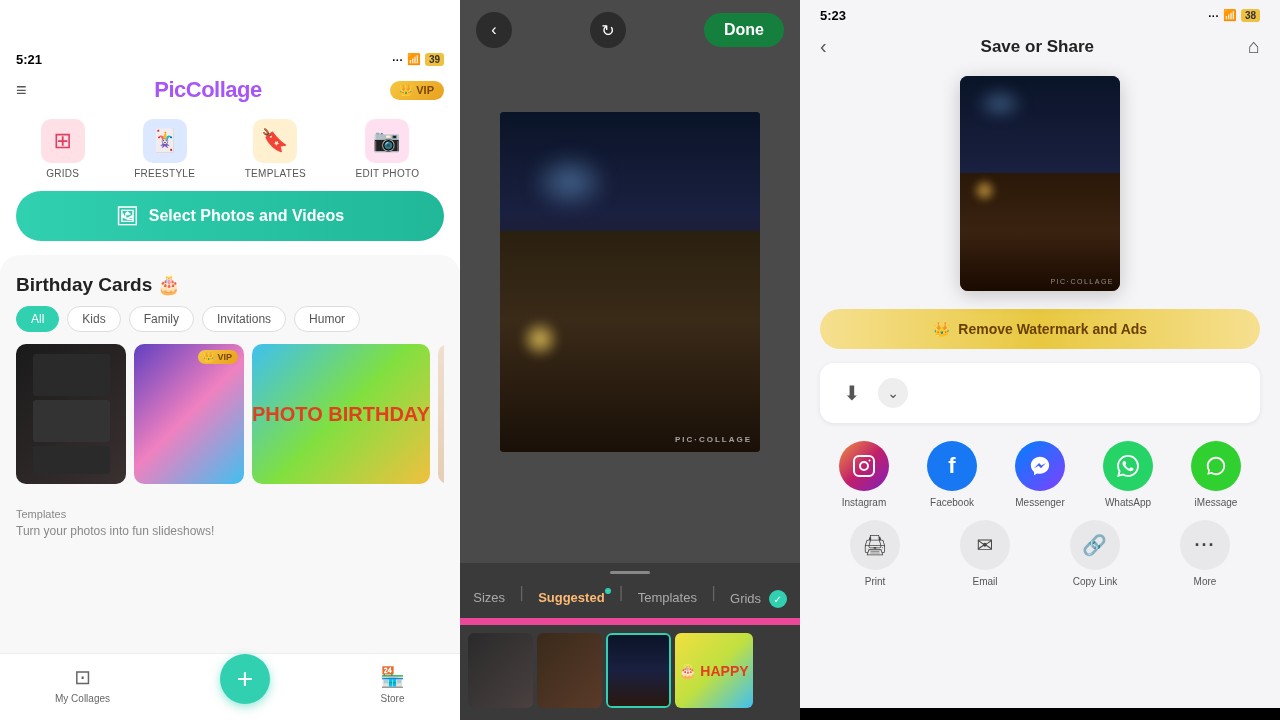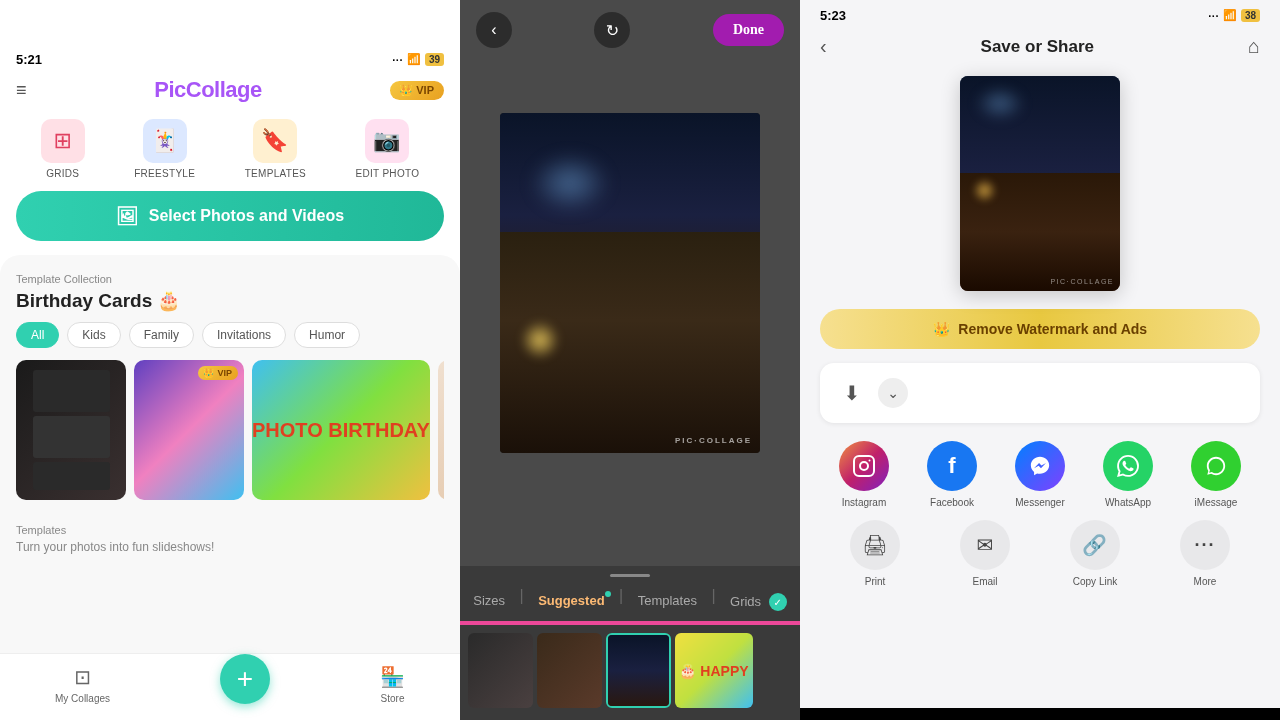--- a/index.html
+++ b/index.html
@@ -318,29 +318,28 @@
       background: rgba(0,0,0,0.4);
       display: flex;
       align-items: center;
       justify-content: center;
       cursor: pointer;
       color: #fff;
       font-size: 16px;
     }
 
     .done-btn {
-      background: #a21caf;
+      background: #15803d;
       border: none;
       border-radius: 20px;
       padding: 8px 20px;
       color: #fff;
-      font-size: 14px;
+      font-size: 16px;
       font-weight: 600;
       cursor: pointer;
-      font-family: Liberation Serif, serif;
     }
 
     .canvas-area {
       flex: 1;
       display: flex;
       align-items: center;
       justify-content: center;
       background: #4a4a4a;
       position: relative;
     }
@@ -379,21 +378,21 @@
       width: 40px;
       height: 3px;
       background: #888;
       border-radius: 2px;
     }
 
     .tab-bar {
       display: flex;
       justify-content: space-around;
       padding: 4px 0;
-      border-bottom: 4px solid #ec4899;
+      border-bottom: 7px solid #ec4899;
     }
 
     .tab-item {
       padding: 6px 12px;
       font-size: 13px;
       color: #aaa;
       cursor: pointer;
       position: relative;
     }
 
@@ -712,21 +711,20 @@
       <span class="feature-label">EDIT PHOTO</span>
     </div>
   </div>
 
   <button class="select-btn">
     <span class="select-btn-icon">🖼</span>
     <span>Select Photos and Videos</span>
   </button>
 
   <div class="card-section">
-    <div class="section-label">Template Collection</div>
     <div class="section-title">Birthday Cards 🎂</div>
 
     <div class="filter-tabs">
       <div class="filter-tab active">All</div>
       <div class="filter-tab">Kids</div>
       <div class="filter-tab">Family</div>
       <div class="filter-tab">Invitations</div>
       <div class="filter-tab">Humor</div>
     </div>
 

